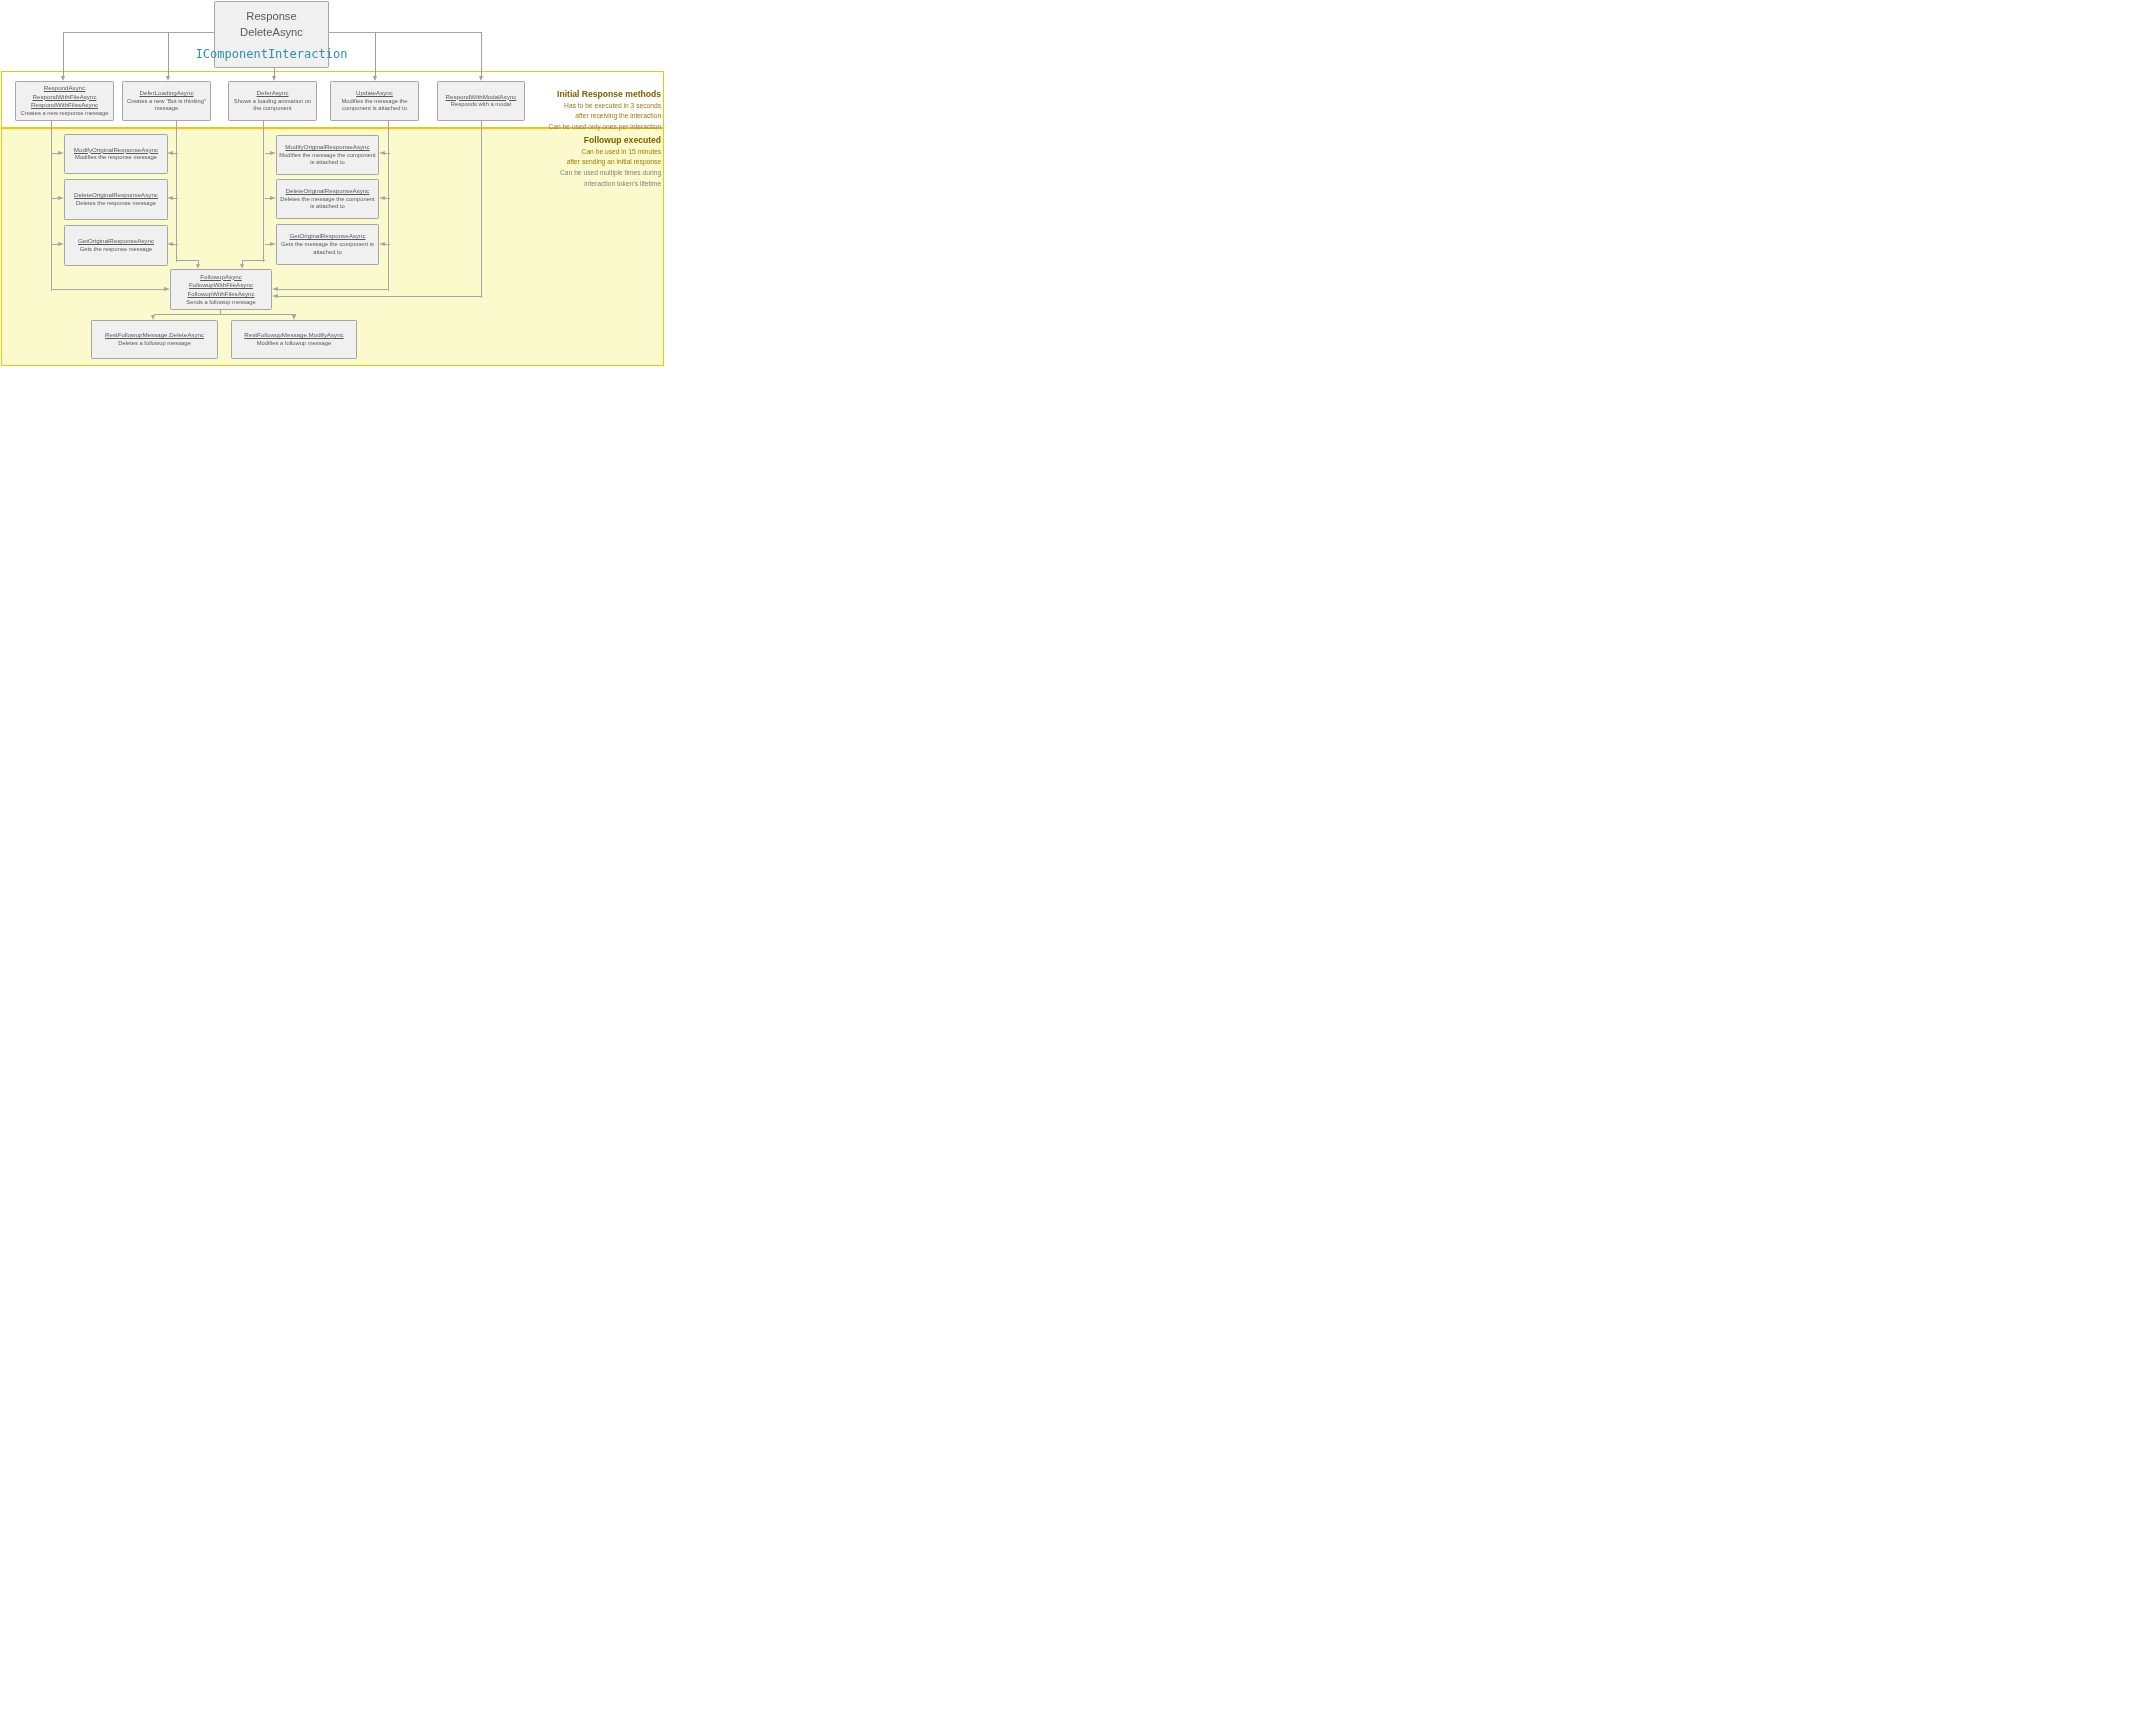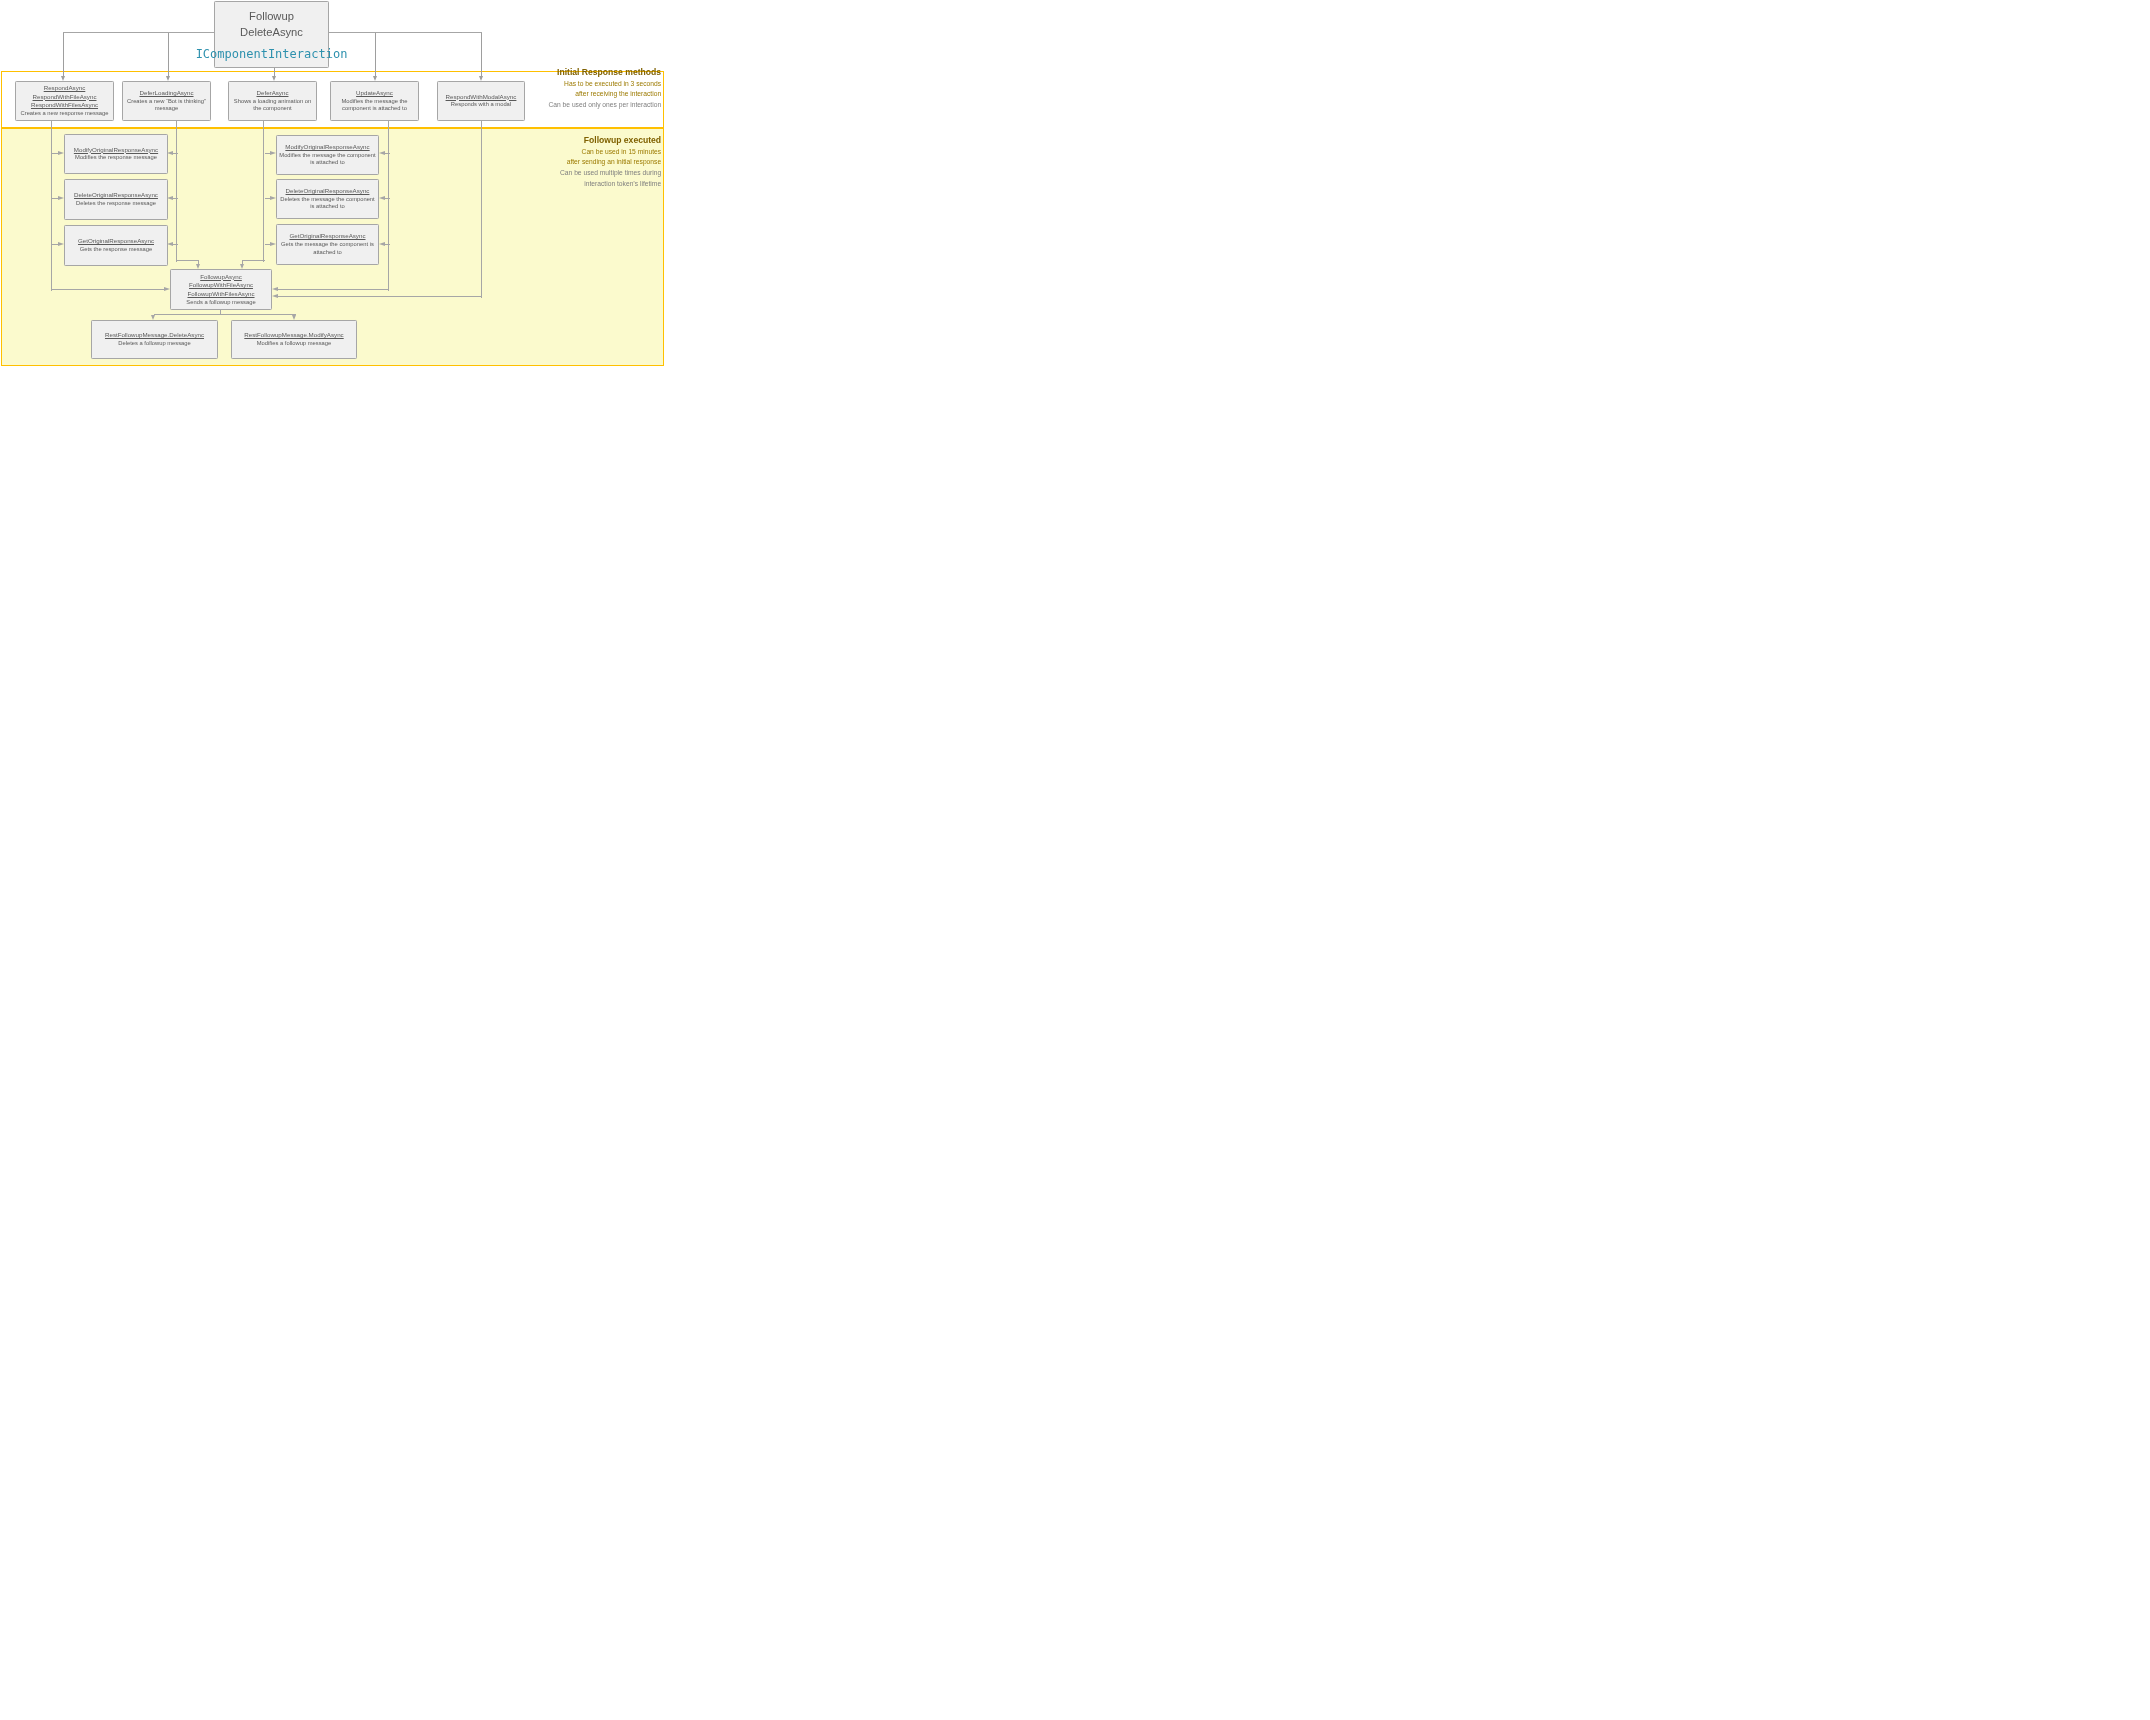--- a/index.html
+++ b/index.html
@@ -103,21 +103,21 @@
   <div class="ln" style="left:481px;top:120px;width:1.3px;height:178px"></div>
   <div class="ln" style="left:278px;top:296px;width:204px;height:1.3px"></div>
   <div class="ar ar-left" style="left:272px;top:294px"></div>
 
   <div class="ln" style="left:220px;top:309px;width:1.3px;height:6px"></div>
   <div class="ln" style="left:154px;top:314px;width:142px;height:1.3px"></div>
   <div class="ar ar-down" style="left:151px;top:315px"></div>
   <div class="ar ar-down" style="left:292px;top:315px"></div>
 
   <div class="node" style="left:214px;top:0.9px;width:115px;height:67px">
-    <div class="root-title">Followup</div>
+    <div class="root-title">Response</div>
     <div class="root-title">DeleteAsync</div>
     <div class="root-iface">IComponentInteraction</div>
   </div>
 
   <div class="node" style="left:15px;top:81px;width:99px;height:40px">
     <div class="mline">RespondAsync</div>
     <div class="mline">RespondWithFileAsync</div>
     <div class="mline">RespondWithFilesAsync</div>
     <div class="desc">Creates a new response message</div>
   </div>
@@ -173,21 +173,21 @@
 
   <div class="node" style="left:91px;top:320px;width:127px;height:39px">
     <div class="mline">RestFollowupMessage.DeleteAsync</div>
     <div class="desc">Deletes a followup message</div>
   </div>
   <div class="node" style="left:231px;top:320px;width:126px;height:39px">
     <div class="mline">RestFollowupMessage.ModifyAsync</div>
     <div class="desc">Modifies a followup message</div>
   </div>
 
-  <div class="side-label" style="top:67px">
+  <div class="side-label" style="top:89px">
     <div class="lbl-heading">Initial Response methods</div>
     <div class="lbl-gold">Has to be executed in 3 seconds</div>
     <div class="lbl-gold">after receiving the interaction</div>
     <div class="lbl-gray">Can be used only ones per interaction</div>
   </div>
   <div class="side-label" style="top:135px">
     <div class="lbl-heading">Followup executed</div>
     <div class="lbl-gold">Can be used in 15 minutes</div>
     <div class="lbl-gold">after sending an initial response</div>
     <div class="lbl-gray">Can be used multiple times during</div>

